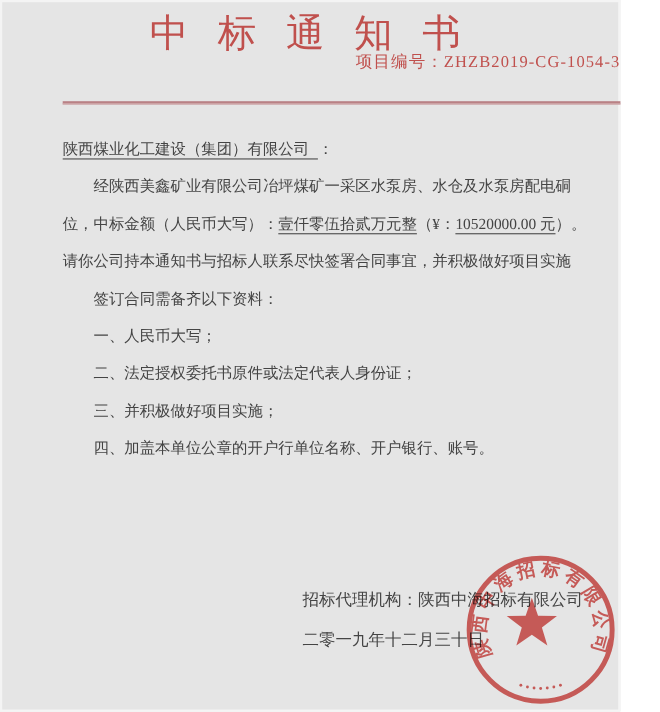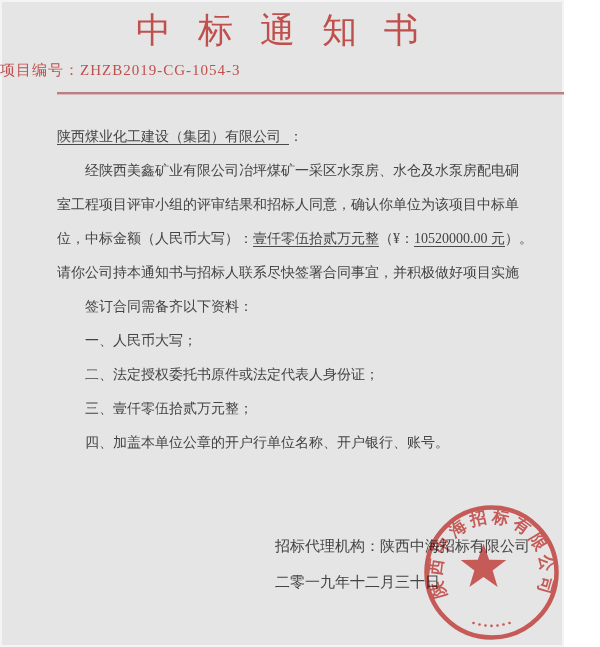--- a/index.html
+++ b/index.html
@@ -10,22 +10,22 @@
     font-family:"Liberation Serif","DejaVu Serif",serif;
     color:#424242;
   }
   
   .doc-title{
     position:absolute;top:7px;left:0;width:100%;
     text-align:center;font-size:35px;font-weight:500;
     color:#c0504d;letter-spacing:0.26em;white-space:nowrap;
   }
   .project-line{
-    position:absolute;top:61px;left:0;width:100%;
-    text-align:left;font-size:15px;color:#c0504d;
+    position:absolute;top:47px;left:0;width:100%;
+    text-align:right;font-size:15px;color:#c0504d;
     letter-spacing:1px;white-space:nowrap;
   }
   .red-rule{
     position:absolute;top:92px;left:57px;width:509px;height:2px;
     background:#b98185;border-bottom:1px solid #d8b8ba;
   }
   
   .content{
     position:absolute;top:120px;left:57px;width:512px;
     font-size:14px;line-height:34px;color:#444444;
@@ -63,33 +63,32 @@
 
   <div class="red-rule"></div>
 
   <div class="content">
 
     <div class="line recipient">
       <span class="u">陕西煤业化工建设（集团）有限公司</span><span>：</span>
     </div>
 
     <div class="line indent">经陕西美鑫矿业有限公司冶坪煤矿一采区水泵房、水仓及水泵房配电硐</div>
-    <div class="line">室工程项目评审小组的评审结果和招标人同意，确认你单位为该项目中标单</div>
 
     <div class="line">
       <span>位，中标金额（人民币大写）：</span><span class="u">壹仟零伍拾贰万元整</span><span>（¥：</span><span class="u">10520000.00 元</span><span>）。</span>
     </div>
 
     <div class="line">请你公司持本通知书与招标人联系尽快签署合同事宜，并积极做好项目实施</div>
 
     <div class="line indent">签订合同需备齐以下资料：</div>
 
     <div class="line indent">一、人民币大写；</div>
     <div class="line indent">二、法定授权委托书原件或法定代表人身份证；</div>
-    <div class="line indent">三、壹仟零伍拾贰万元整；</div>
+    <div class="line indent">三、并积极做好项目实施；</div>
     <div class="line indent">四、加盖本单位公章的开户行单位名称、开户银行、账号。</div>
   </div>
 
   <div class="signature">
     <div class="line">
       <span>招标代理机构：</span><span>陕西中海招标有限公司</span>
     </div>
     <div class="line">二零一九年十二月三十日</div>
   </div>
 

